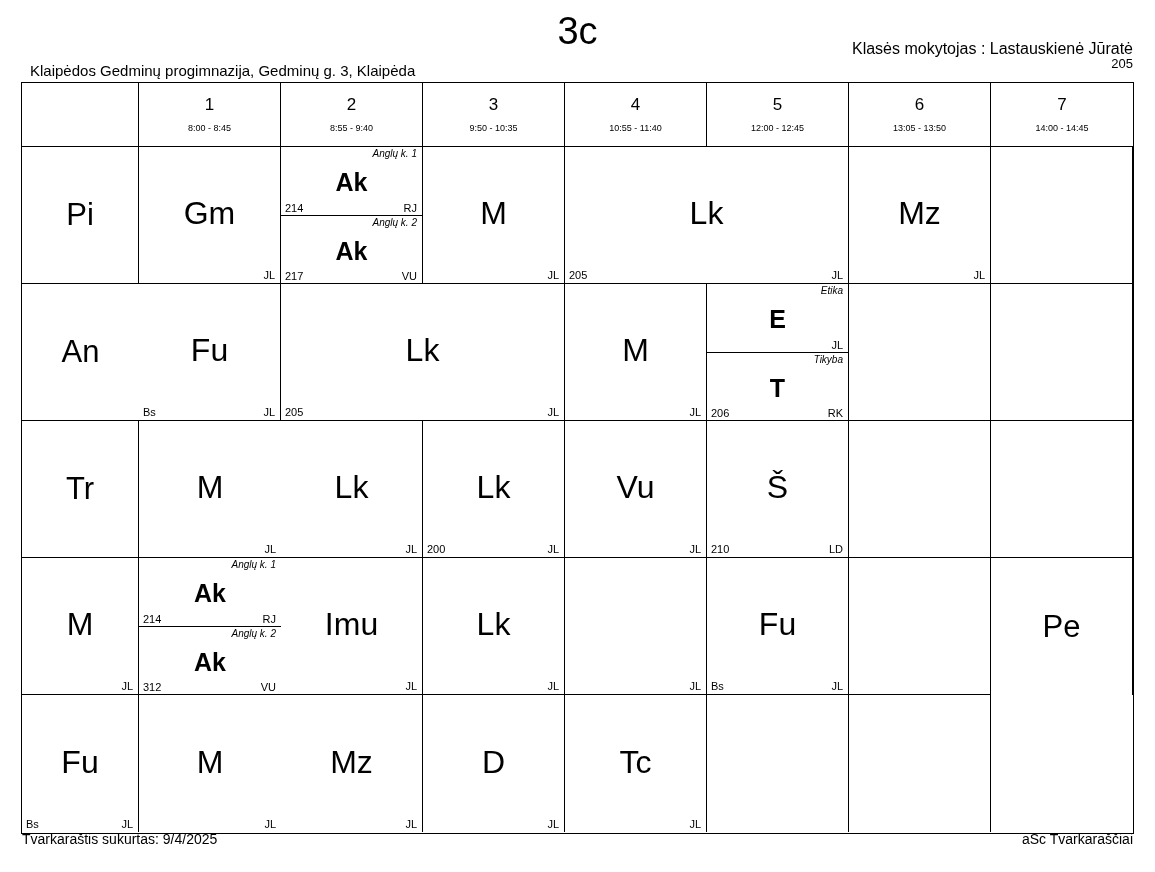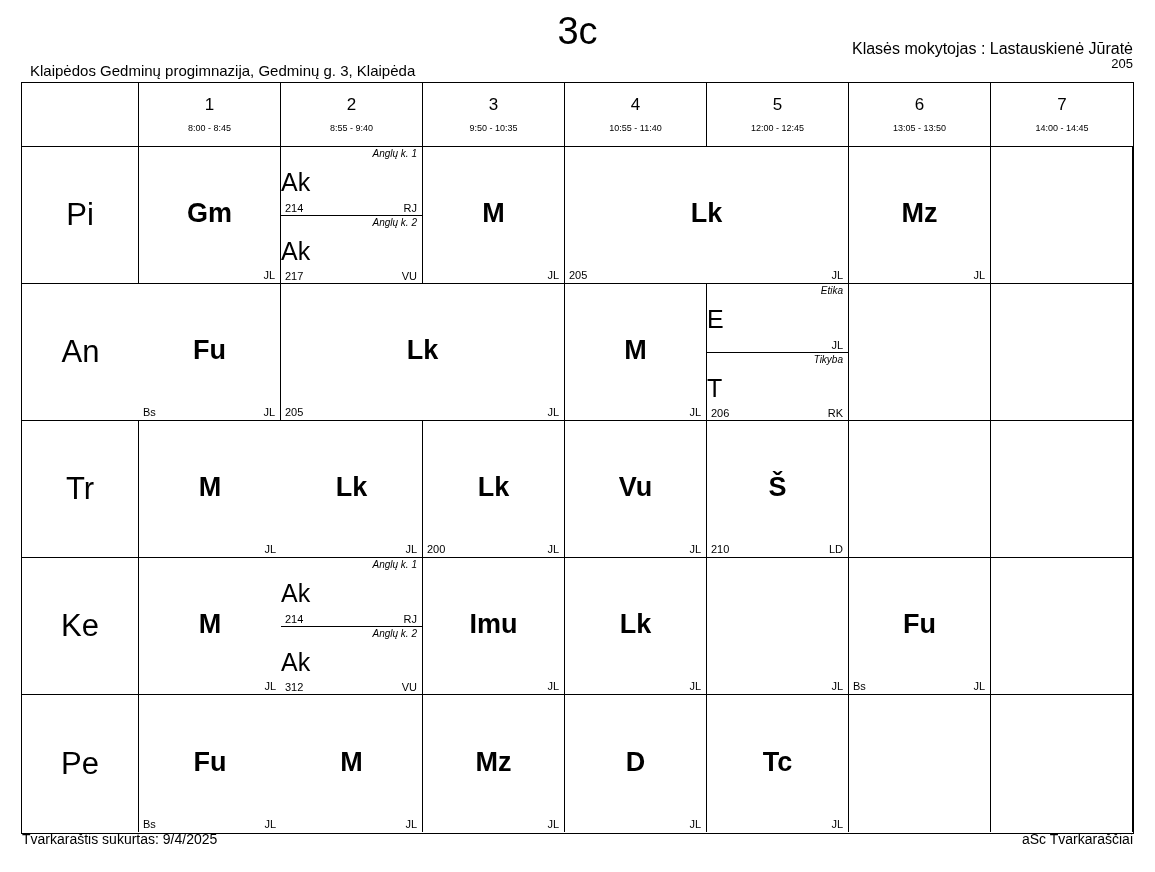--- a/index.html
+++ b/index.html
@@ -91,23 +91,22 @@
     position: relative;
     width: 100%;
     height: 100%;
   }
   .lesson .subj {
     position: absolute;
     left: 0; right: 0;
     top: 50%;
     transform: translateY(-58%);
     text-align: center;
-    font-size: 27px;
+    font-size: 32px;
     line-height: 30px;
-    font-weight: bold;
   }
   .lesson .room {
     position: absolute;
     left: 4px; bottom: 2px;
     font-size: 11px;
   }
   .lesson .tch {
     position: absolute;
     right: 5px; bottom: 2px;
     font-size: 11px;
@@ -126,23 +125,24 @@
     top: 1px; right: 5px;
     font-size: 10px;
     line-height: 12px;
     font-style: italic;
   }
   .half .subj {
     position: absolute;
     left: 0; right: 0;
     top: 50%;
     transform: translateY(-45%);
-    text-align: left;
+    text-align: center;
     font-size: 25px;
     line-height: 28px;
+    font-weight: bold;
   }
   .half .room {
     position: absolute;
     left: 4px; bottom: 1px;
     font-size: 11px;
   }
   .half .tch {
     position: absolute;
     right: 5px; bottom: 1px;
     font-size: 11px;
@@ -319,23 +319,20 @@
     <div class="cell">
       <div class="lesson">
         <div class="subj">Š</div>
         <div class="room">210</div>
         <div class="tch">LD</div>
       </div>
     </div>
     <div class="cell"></div>
     <div class="cell"></div>
 
-    <div class="cell daycell">
-      <div class="day">Ke</div>
-    </div>
     <div class="cell">
       <div class="lesson">
         <div class="subj">M</div>
         <div class="room"></div>
         <div class="tch">JL</div>
       </div>
     </div>
     <div class="cell">
       <div class="split">
         <div class="half">

